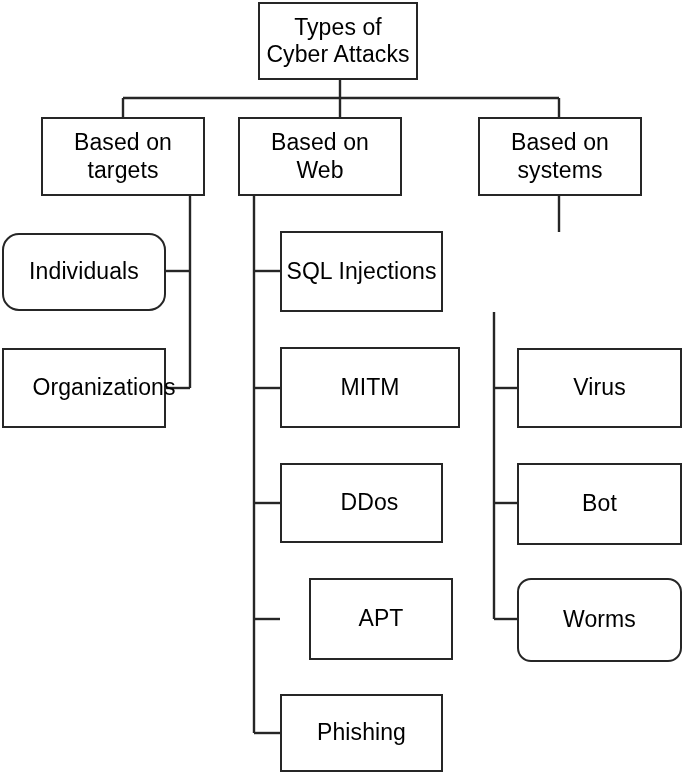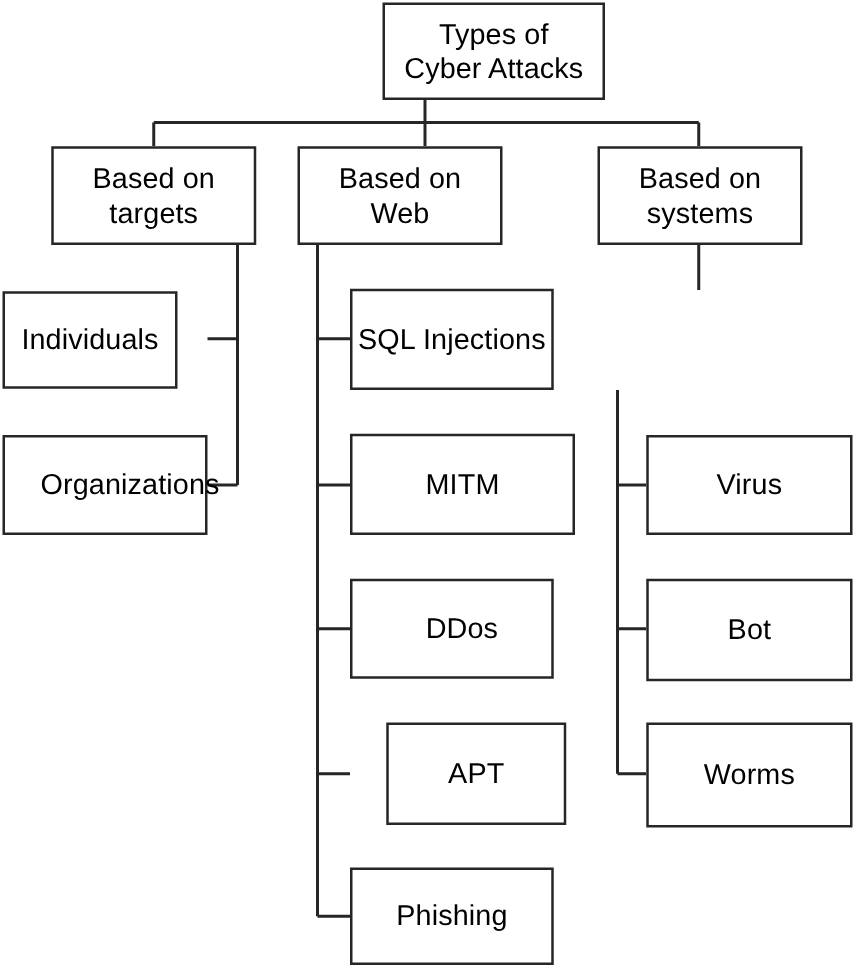--- a/index.html
+++ b/index.html
@@ -74,46 +74,46 @@
     <path d="M254,733 L280,733"></path>
 
     <path d="M559,196 L559,232"></path>
 
     <path d="M494,312 L494,619"></path>
     <path d="M494,388 L517,388"></path>
     <path d="M494,503 L517,503"></path>
     <path d="M494,619 L517,619"></path>
   </svg>
 
-  <div class="node" style="left:258px; top:2px; width:178px; height:78px;margin-left:48px;">Types of
+  <div class="node" style="left:258px; top:2px; width:160px; height:78px;">Types of
 Cyber Attacks</div>
 
   <div class="node" style="left:41px; top:117px; width:164px; height:79px;">Based on
 targets</div>
 
   <div class="node" style="left:238px; top:117px; width:164px; height:79px;">Based on
 Web</div>
 
   <div class="node" style="left:478px; top:117px; width:164px; height:79px;">Based on
 systems</div>
 
-  <div class="node" style="left:2px; top:233px; width:140px; height:78px;">Individuals</div>
+  <div class="node" style="left:2px; top:233px; width:164px; height:78px;border-radius:17px;">Individuals</div>
 
   <div class="node" style="left:2px; top:348px; width:164px; height:80px;padding-left:40px;">Organizations</div>
 
   <div class="node" style="left:280px; top:231px; width:163px; height:81px;text-align:center;">SQL Injections</div>
 
   <div class="node" style="left:280px; top:347px; width:180px; height:81px;">MITM</div>
 
   <div class="node" style="left:280px; top:463px; width:163px; height:80px;padding-left:16px;">DDos</div>
 
   <div class="node" style="left:280px; top:578px; width:144px; height:82px;margin-left:29px;">APT</div>
 
   <div class="node" style="left:280px; top:694px; width:163px; height:78px;">Phishing</div>
 
 
   <div class="node" style="left:517px; top:348px; width:165px; height:80px;">Virus</div>
 
   <div class="node" style="left:517px; top:463px; width:165px; height:82px;">Bot</div>
 
-  <div class="node" style="left:517px; top:578px; width:165px; height:84px;">Worms</div>
+  <div class="node" style="left:517px; top:578px; width:165px; height:84px;border-radius:14px;">Worms</div>
 
 </div>
 
 </body></html>

